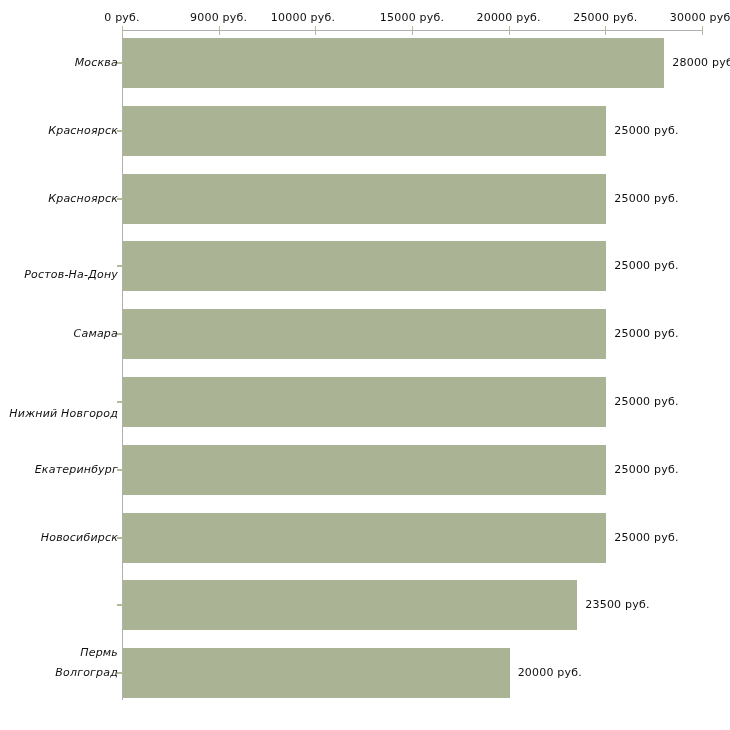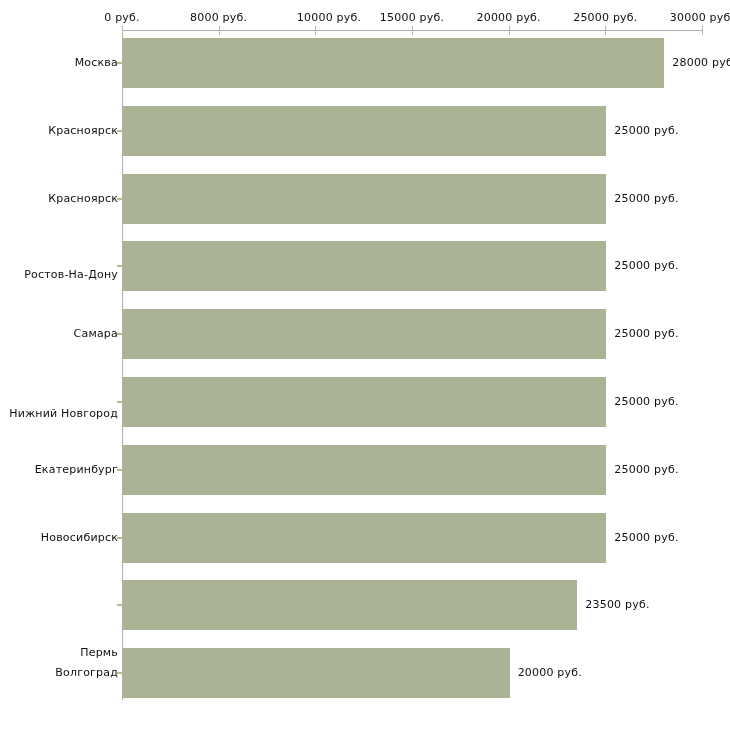--- a/index.html
+++ b/index.html
@@ -78,20 +78,21 @@
   .y-tick-label {
     position: absolute;
     right: 612px; 
     font-size: 11px;
     line-height: 12px;
     color: #101010;
     white-space: nowrap;
     transform: translateY(-50%);
     text-align: right;
     letter-spacing: 0.2px;
+    font-style: italic;
   }
 
   
   .bar {
     position: absolute;
     left: 123px;
     background: #aab394;
   }
   .bar-value-label {
     position: absolute;
@@ -109,23 +110,23 @@
 <div id="chart-root">
   <div class="plot-area">
 
     <div class="x-axis-line"></div>
     <div class="y-axis-line"></div>
 
     <div id="x-ticks">
         <div class="x-tick" style="left: 122px;"></div>
         <div class="x-tick-label" style="left: 122px;">0 руб.</div>
         <div class="x-tick" style="left: 218.667px;"></div>
-        <div class="x-tick-label" style="left: 218.667px;">8000 руб.</div>
+        <div class="x-tick-label" style="left: 218.667px;">9000 руб.</div>
         <div class="x-tick" style="left: 315.333px;"></div>
-        <div class="x-tick-label" style="left: 329px;">10000 руб.</div>
+        <div class="x-tick-label" style="left: 303px;">10000 руб.</div>
         <div class="x-tick" style="left: 412px;"></div>
         <div class="x-tick-label" style="left: 412px;">15000 руб.</div>
         <div class="x-tick" style="left: 508.667px;"></div>
         <div class="x-tick-label" style="left: 508.667px;">20000 руб.</div>
         <div class="x-tick" style="left: 605.333px;"></div>
         <div class="x-tick-label" style="left: 605.333px;">25000 руб.</div>
         <div class="x-tick" style="left: 702px;"></div>
         <div class="x-tick-label" style="left: 702px;">30000 руб.</div>
       </div>
     <div id="y-ticks">

